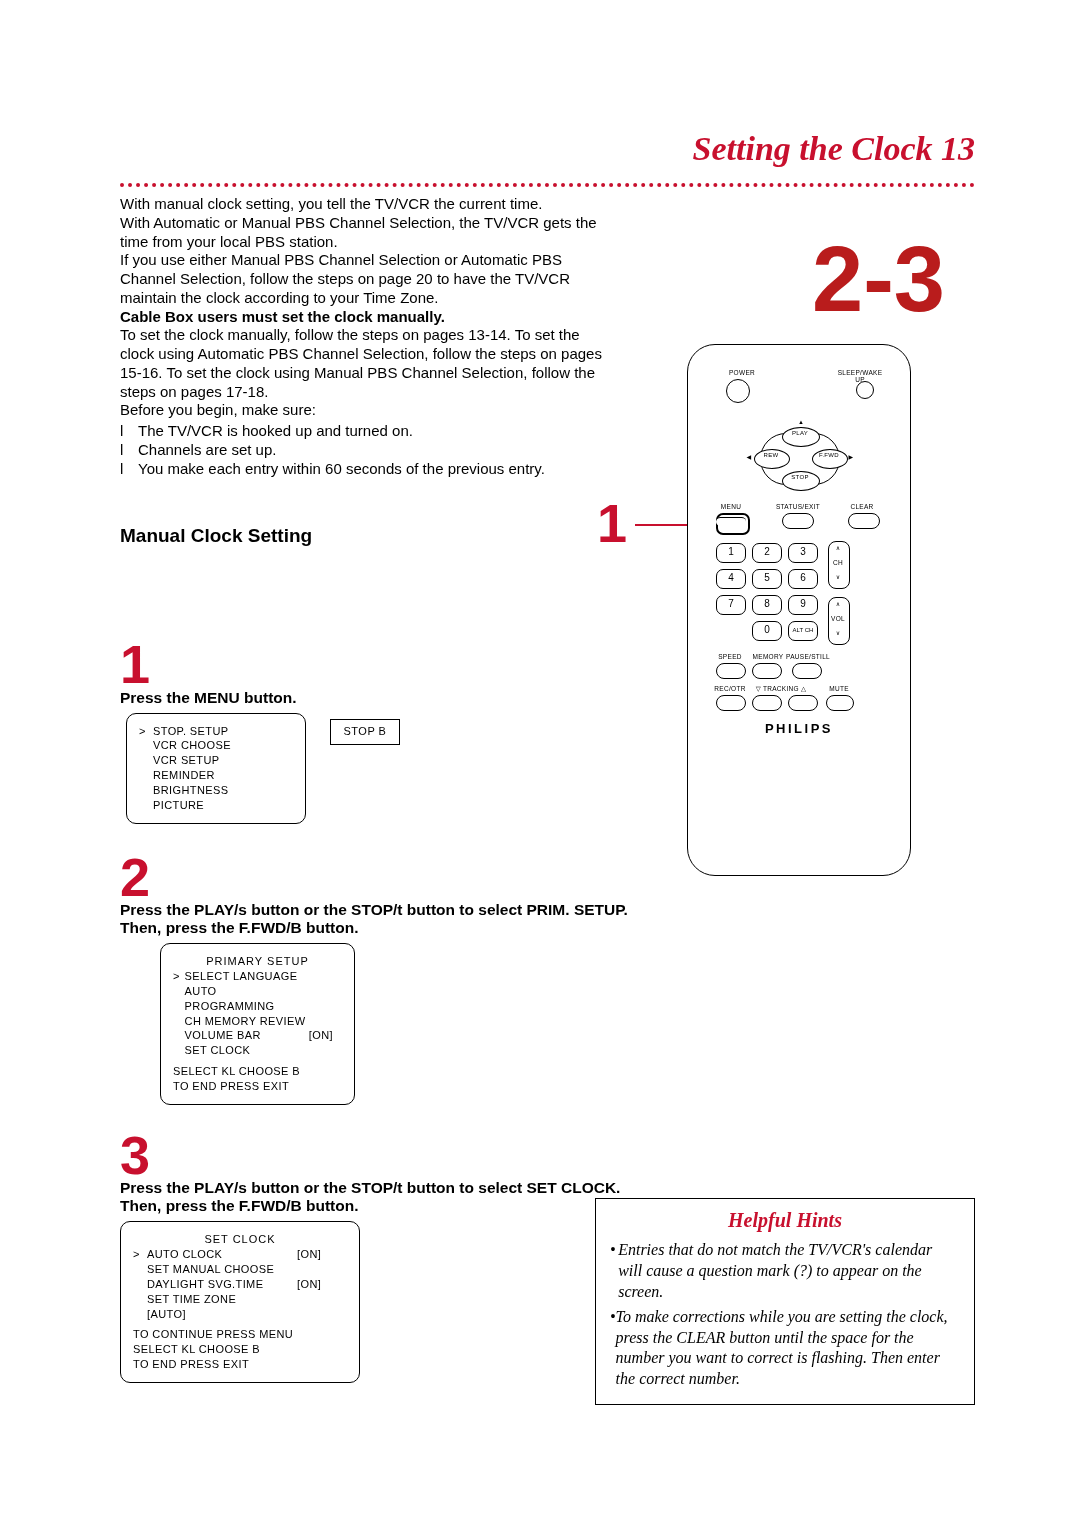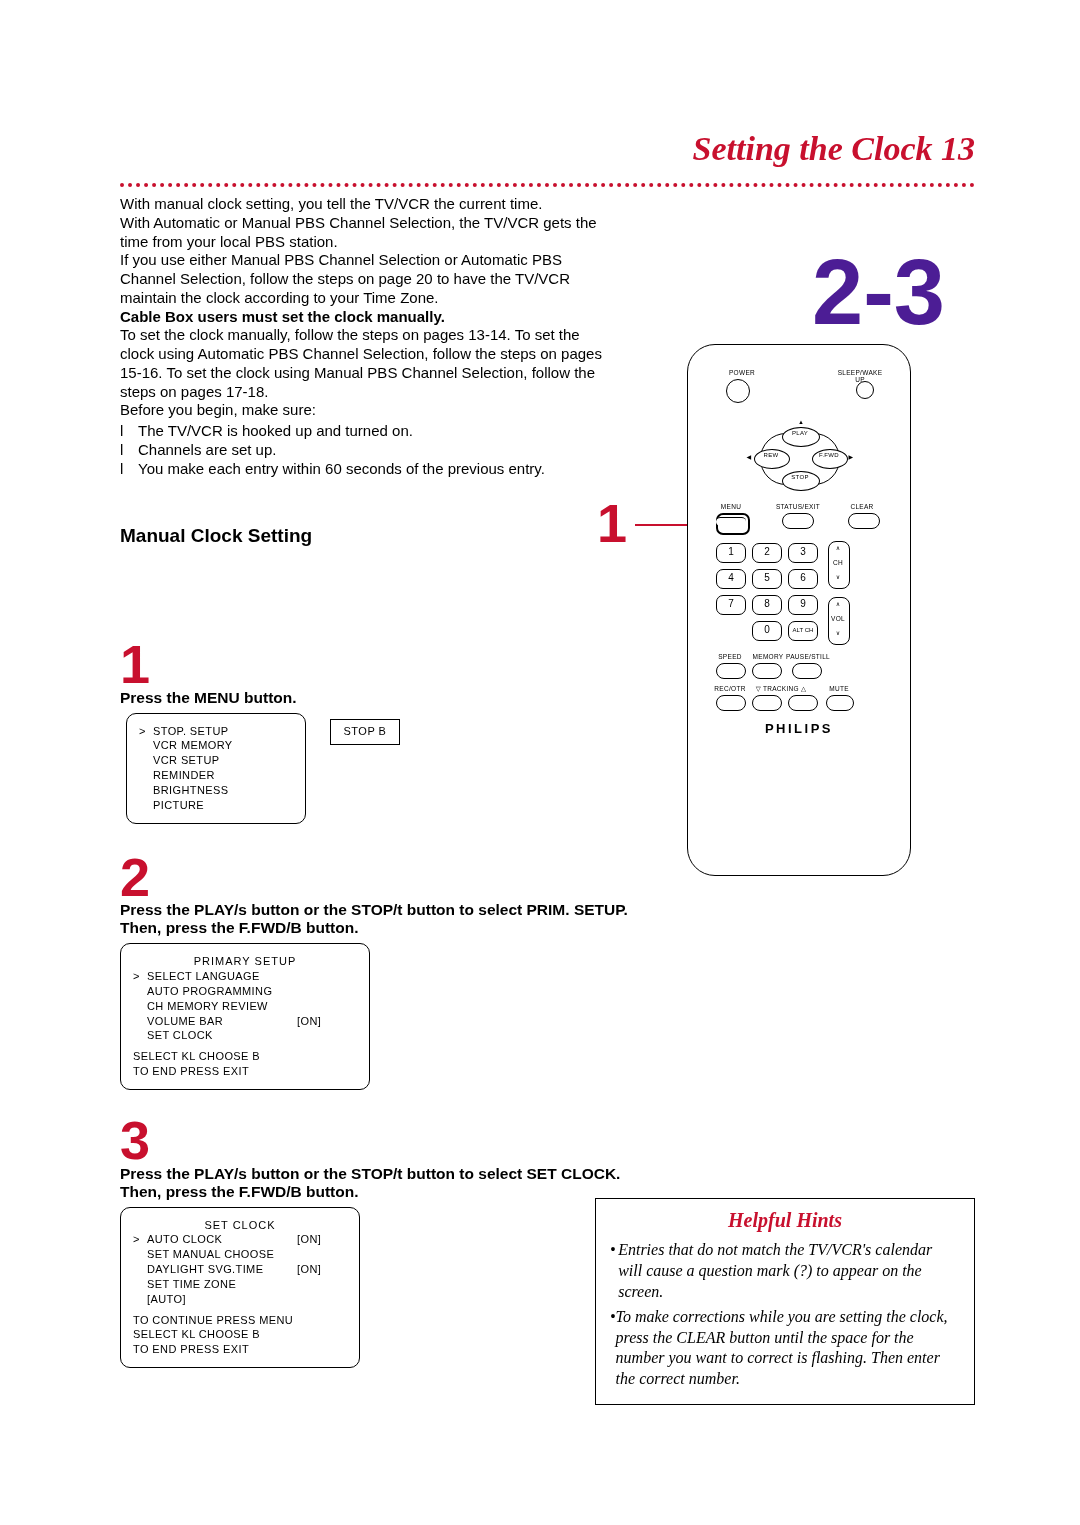--- a/index.html
+++ b/index.html
@@ -87,43 +87,43 @@
     width: 68px;
     height: 24px;
     border: 1.5px solid #000;
     font-size: 11px;
     text-align: center;
     line-height: 22px;
     letter-spacing: 0.5px;
   }
   .osd1wrap { position: relative; width: 300px; height: 120px; }
 
-  .osd2 { width: 250px; margin-top: 6px; }
+  .osd2 { width: 195px; margin-top: 6px; margin-left: 40px; }
   .osd3 { width: 240px; margin-top: 6px; }
   .osd .center { text-align: center; letter-spacing: 1px; }
   .osd .row { display: flex; }
   .osd .c1 { width: 14px; }
   .osd .c2 { width: 150px; }
   .osd .c3 { width: 40px; }
 
   
   .remote-panel {
     position: absolute;
     right: 105px;
     top: 230px;
     width: 350px;
     height: 660px;
   }
   .big23 {
     position: absolute;
     right: 30px;
-    top: 23px;
+    top: 10px;
     font-size: 92px;
     font-weight: 900;
-    color: #4c1d95;
+    color: #b91c1c;
     line-height: 0.85;
   }
   .step1side {
     position: absolute;
     left: -28px;
     top: 262px;
     font-size: 54px;
     font-weight: 900;
     color: #c8102e;
   }
@@ -250,21 +250,21 @@
       <div class="bignum">1</div>
       <div class="steplabel">Press the MENU button.</div>
       <div class="osd1wrap">
         <div class="osd osd1">
           <div class="row">
               <span class="c1">&gt;</span>
               <span>STOP. SETUP</span>
             </div>
           <div class="row">
               <span class="c1"></span>
-              <span>VCR MEMORY</span>
+              <span>VCR CHOOSE</span>
             </div>
           <div class="row">
               <span class="c1"></span>
               <span>VCR SETUP</span>
             </div>
           <div class="row">
               <span class="c1"></span>
               <span>REMINDER</span>
             </div>
           <div class="row">

